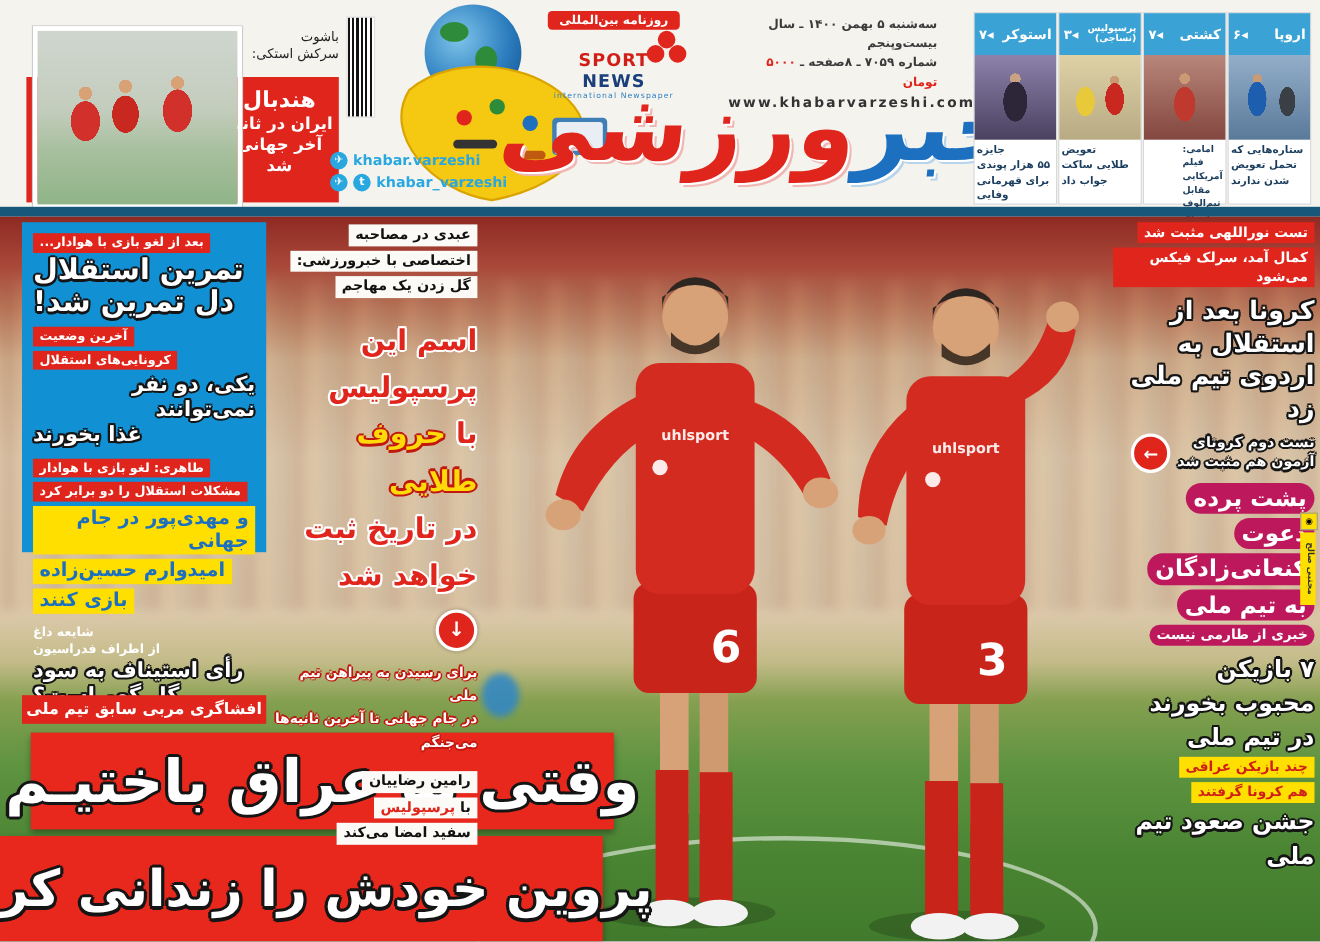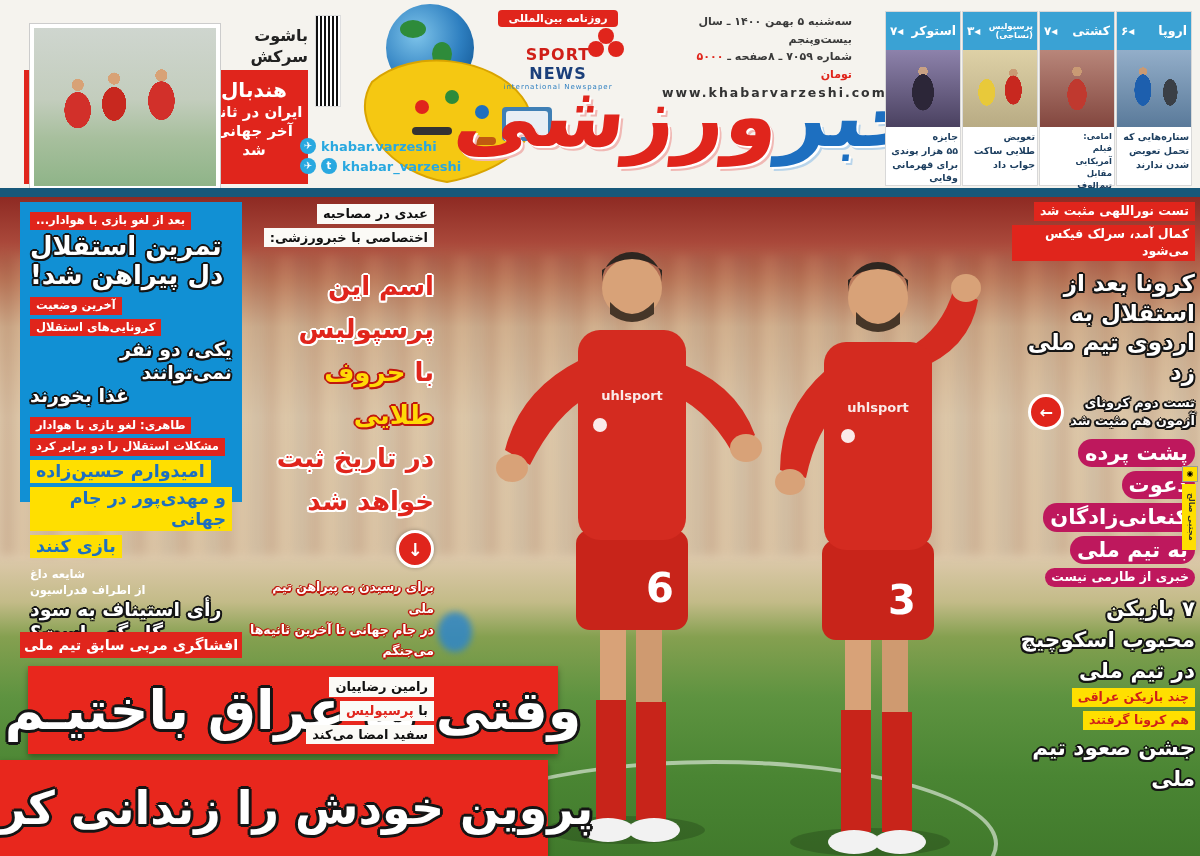--- a/index.html
+++ b/index.html
@@ -1,21 +1,21 @@
 <!DOCTYPE html>
 <html lang="fa"><head>
 <meta charset="utf-8">
 <style>
   html,body{margin:0;padding:0;}
   body{background:#888;font-family:"DejaVu Sans","Liberation Sans",sans-serif;}
   .page{position:relative;width:1200px;height:856px;margin:0 auto;background:#f5f3ee;overflow:hidden;}
   .abs{position:absolute;}
   .rtl{direction:rtl;}
   
-  .hb-kicker{left:216px;top:26px;width:92px;text-align:right;font-size:16px;font-weight:bold;color:#222;line-height:1.3;}
+  .hb-kicker{left:216px;top:26px;width:92px;text-align:right;font-size:12px;font-weight:normal;color:#222;line-height:1.3;}
   .hb-redbox{left:24px;top:70px;width:284px;height:114px;background:#e0251c;}
   .hb-headline{position:absolute;right:4px;top:8px;width:100px;text-align:center;color:#fff;font-weight:bold;line-height:1.25;}
   .hb-headline .l1{font-size:20px;display:block;}
   .hb-headline .l2,.hb-headline .l3{font-size:15px;display:block;}
   .hb-photo{left:30px;top:24px;width:182px;height:158px;border:4px solid #fff;box-shadow:0 0 0 1px #ccc;
     background:
       radial-gradient(22px 30px at 24% 52%,#d2302a 0 60%,transparent 61%),
       radial-gradient(20px 28px at 44% 48%,#c8281f 0 60%,transparent 61%),
       radial-gradient(22px 32px at 70% 46%,#d2302a 0 60%,transparent 61%),
       radial-gradient(10px 10px at 24% 36%,#d8a276 0 60%,transparent 61%),
@@ -46,21 +46,21 @@
   .dateline .toman{color:#e0251c;}
   .dateline .url{direction:ltr;letter-spacing:2px;font-size:12.5px;color:#333;}
   
   .secbox{top:12px;width:74px;height:173px;background:#fff;box-shadow:0 0 0 1px #d8d8d8;}
   .secbox .hd{height:38px;background:#3aa2d4;color:#fff;display:flex;align-items:center;justify-content:space-between;
     padding:0 4px;direction:ltr;}
   .secbox .hd .pg{font-size:12px;font-weight:bold;}
   .secbox .hd .nm{font-size:12.5px;font-weight:bold;text-align:right;direction:rtl;line-height:1.05;}
   .secbox .hd .nm.small{font-size:8.5px;}
   .secbox .ph{height:77px;}
-  .secbox .cap{padding:3px 2px;font-size:9.5px;font-weight:bold;color:#1b3d5e;text-align:right;direction:rtl;line-height:1.45;}
+  .secbox .cap{padding:3px 2px;font-size:9.5px;font-weight:bold;color:#1b3d5e;text-align:left;direction:rtl;line-height:1.45;}
   .ph1{background:radial-gradient(18px 30px at 50% 55%,#2c2638 0 60%,transparent 61%),radial-gradient(8px 8px at 50% 28%,#c9a184 0 60%,transparent 61%),linear-gradient(180deg,#8d82ab,#4a4160);}
   .ph2{background:radial-gradient(14px 22px at 32% 55%,#e8c93a 0 60%,transparent 61%),radial-gradient(14px 24px at 68% 52%,#c8281f 0 60%,transparent 61%),radial-gradient(7px 7px at 68% 30%,#c99a74 0 60%,transparent 61%),linear-gradient(180deg,#ded1a6,#b8ab84);}
   .ph3{background:radial-gradient(16px 26px at 50% 58%,#c0392f 0 60%,transparent 61%),radial-gradient(8px 8px at 50% 28%,#c99a74 0 60%,transparent 61%),linear-gradient(180deg,#b8867a,#83473f);}
   .ph4{background:radial-gradient(14px 26px at 35% 52%,#1d5fae 0 60%,transparent 61%),radial-gradient(12px 22px at 72% 55%,#3a3f46 0 60%,transparent 61%),radial-gradient(7px 7px at 35% 28%,#c99a74 0 60%,transparent 61%),linear-gradient(180deg,#93aec9,#5a7a9a);}
   .divider{left:0;top:188px;width:1200px;height:9px;background:#17587a;}
   
   .mainphoto{left:0;top:197px;width:1200px;height:659px;
     background:linear-gradient(180deg,#8e2a23 0px,#a9483a 45px,#bd7a5c 85px,#d3b392 130px,#e0cdb0 220px,#ddc9ab 360px,#c3bb88 405px,#85a050 440px,#5e9340 500px,#4a8533 580px,#417a2c 659px);}
   .crowd{left:0;top:255px;width:1200px;height:300px;filter:blur(5px);opacity:.5;
     background:repeating-linear-gradient(90deg,rgba(140,80,55,.35) 0 14px,rgba(200,160,120,.3) 14px 30px,rgba(120,100,90,.25) 30px 44px);}
@@ -292,47 +292,48 @@
       <circle cx="398" cy="206" r="7" fill="#fff" opacity=".9"></circle>
       <circle cx="428" cy="68" r="30" fill="#d8a278"></circle>
       <path d="M398 62 A30 30 0 0 1 458 62 L 458 50 Q 428 28 398 50 Z" fill="#2e2620"></path>
       <path d="M406 82 Q 428 106 450 82 L 450 94 Q 428 110 406 94 Z" fill="#463628"></path>
     </g>
   </svg>
 
   <div class="abs leftcol rtl">
     <span class="chip white red k">بعد از لغو بازی با هوادار...</span>
     <span class="ow h1">تمرین استقلال</span>
-    <span class="ow h1">دل پیراهن شد!</span>
+    <span class="ow h1">دل تمرین شد!</span>
     <span class="chip white red k" style="margin-top:6px;">آخرین وضعیت</span>
     <span class="chip white red k">کرونایی‌های استقلال</span>
     <span class="ow h2">یکی، دو نفر نمی‌توانند</span>
     <span class="ow h2">غذا بخورند</span>
     <span class="chip white red k" style="margin-top:10px;">طاهری: لغو بازی با هوادار</span>
     <span class="chip white red k">مشکلات استقلال را دو برابر کرد</span>
+    <span class="chip yellow h3">و مهدی‌پور در جام جهانی</span>
     <span class="chip yellow h3">امیدوارم حسین‌زاده</span>
-    <span class="chip yellow h3">و مهدی‌پور در جام جهانی</span>
     <span class="chip yellow h3">بازی کنند</span>
     <span class="plain" style="margin-top:6px;">شایعه داغ</span>
     <span class="plain">از اطراف فدراسیون</span>
     <span class="ow h2">رأی استیناف به سود</span>
     <span class="ow h2">گل گهر است؟</span>
   </div>
   <div class="abs banner banner1">
     <span class="t bow">وقتی به عراق باختیـم</span>
   </div>
 
   <div class="abs redbar">افشاگری مربی سابق تیم ملی</div>
   <div class="abs banner banner2">
     <span class="t bow">پروین خودش را زندانی کرد!</span>
   </div>
 
   <div class="abs midcol">
     <div><span class="chip white">عبدی در مصاحبه</span></div>
     <div><span class="chip white">اختصاصی با خبرورزشی:</span></div>
+    <div><span class="chip white">گل زدن یک مهاجم</span></div>
     <div class="midhead">
       <span class="orw">اسم این پرسپولیس</span><br>
       <span class="orw">با</span>
       <span class="oyr">حروف طلایی</span><br>
       <span class="orw">در تاریخ ثبت</span><br>
       <span class="orw">خواهد شد</span>
     </div>
     <div style="margin-top:8px;">
       <span class="arrowcircle">↓</span>
     </div>
@@ -363,21 +364,21 @@
     </div>
     <div class="greens">
       <div><span class="chip green">پشت پرده</span></div>
       <div><span class="chip green">دعوت</span></div>
       <div><span class="chip green">کنعانی‌زادگان</span></div>
       <div><span class="chip green">به تیم ملی</span></div>
     </div>
     <span class="chip green">خبری از طارمی نیست</span>
     <div class="rc-big" style="margin-top:4px;">
       <span class="ow">۷ بازیکن</span><br>
-      <span class="ow">محبوب اسکوچیچ</span><br>
+      <span class="ow">محبوب بخورند</span><br>
       <span class="ow">در تیم ملی</span>
     </div>
     <div>
       <div><span class="chip yellow2">چند بازیکن عراقی</span></div>
       <div><span class="chip yellow2">هم کرونا گرفتند</span></div>
     </div>
     <div class="rc-big">
       <span class="ow">جشن صعود تیم ملی</span><br>
     </div>
 

